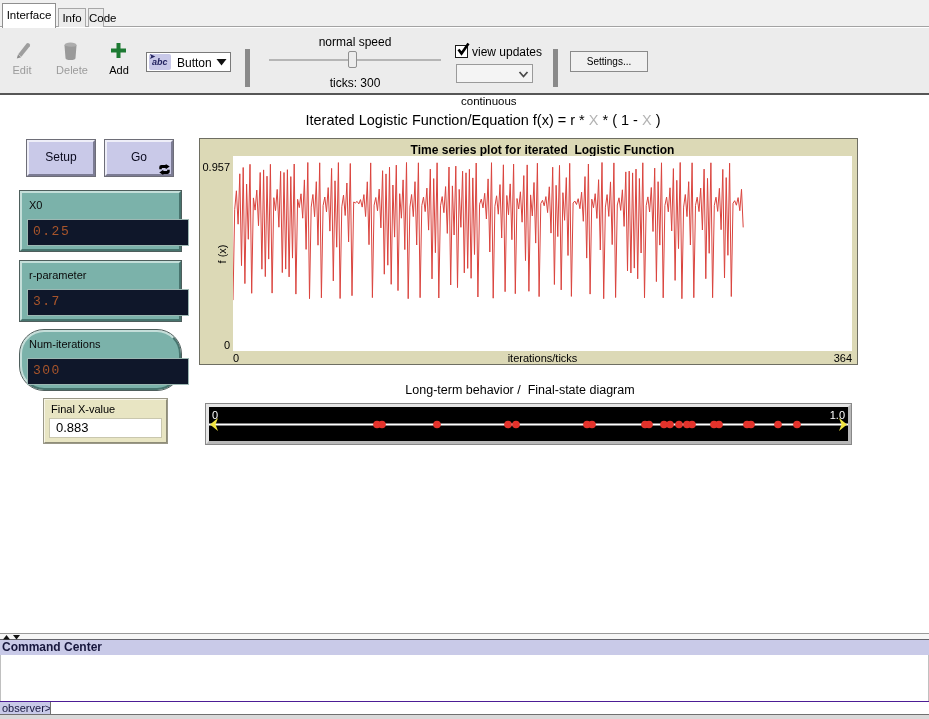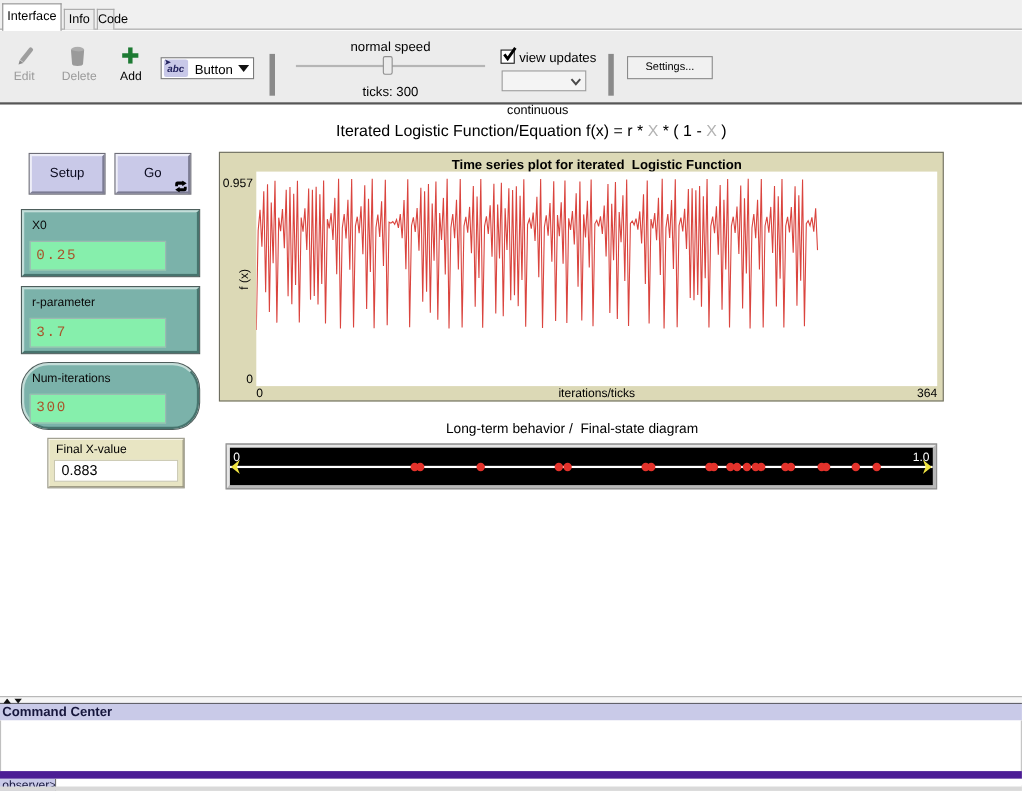--- a/index.html
+++ b/index.html
@@ -18,21 +18,21 @@
 .nlbtn { position:absolute; width:68px; height:36px; background:#c9c9e8;
   border-top:2px solid #eeeef8; border-left:2px solid #eeeef8;
   border-right:2px solid #7c7c94; border-bottom:2px solid #7c7c94;
   outline:1px solid #6e6e78; font-size:12px; color:#0a0a1e; text-align:center; line-height:31px; }
 
 .nlinput { position:absolute; left:20px; width:161px; height:60px; background:#7bb2aa;
   border-top:2px solid #c4ded9; border-left:2px solid #c4ded9;
   border-right:2px solid #47746e; border-bottom:2px solid #47746e;
   outline:1px solid #4e5e5c; }
 .nlinput .lbl { position:absolute; left:7px; top:6px; font-size:11px; color:#0a0a0a; }
-.nlinput .box { position:absolute; left:5px; top:26px; width:124px; height:27px; background:#86efac; border:1px solid #9db8b3; }
+.nlinput .box { position:absolute; left:5px; top:26px; width:162px; height:27px; background:#0f172a; border:1px solid #9db8b3; }
 .nlinput .val { position:absolute; left:5px; top:4px; font-family:"Liberation Mono",monospace; font-size:13px; color:#a8552b; letter-spacing:1.5px; }
 
 #monitor { left:44px; top:399px; width:123px; height:44px; background:#e8e5c3;
   border-top:1px solid #f8f6e8; border-left:1px solid #f8f6e8;
   border-right:1px solid #8f8d78; border-bottom:1px solid #8f8d78; outline:1px solid #9a9888; }
 #monitor .lbl { position:absolute; left:6px; top:3px; font-size:11px; color:#000; }
 #monitor .box { position:absolute; left:4px; top:18px; width:113px; height:20px; background:#fff; border:1px solid #c9c7ae; }
 #monitor .val { position:absolute; left:6px; top:1px; font-size:13px; color:#000; }
 
 #plot { left:199px; top:138px; width:659px; height:227px; background:#dcd9b6; border:1px solid #6e6e62; }
@@ -41,21 +41,21 @@
 .axlbl { position:absolute; font-size:11px; color:#000; }
 
 #world { left:206px; top:404px; width:645px; height:40px; background:#000;
   border-top:3px solid #e6e6e6; border-left:3px solid #e6e6e6;
   border-right:3px solid #b8b8b8; border-bottom:3px solid #b8b8b8; outline:1px solid #888; }
 
 #ccline { left:0; top:633px; width:929px; height:1px; background:#9a9a9a; }
 #ccstrip2 { left:0; top:634px; width:929px; height:5px; background:#f6f6f6; }
 #ccbar { left:0; top:639px; width:929px; height:16px; background:#c9cae8; border-top:1px solid #62626a; font-size:12px; font-weight:bold; color:#16163c; padding-left:2px; line-height:14px; }
 #ccwhite { left:0; top:655px; width:929px; height:46px; background:#fff; border-left:1px solid #c0c0c0; border-right:1px solid #c0c0c0; }
-#obsrow { left:0; top:701px; width:929px; height:14px; border-top:7px solid #4c1d95; border-bottom:1px solid #707070; }
+#obsrow { left:0; top:701px; width:929px; height:14px; border-top:1px solid #4c1d95; border-bottom:1px solid #707070; }
 #obslbl { position:absolute; left:0; top:0; width:50px; height:12px; background:#c9cae8; font-size:11px; color:#16163c; line-height:12px; padding-left:2px; }
 #obsinput { position:absolute; left:50px; top:0; width:879px; height:12px; background:#fff; border-left:1px solid #707070; }
 #ccbottom { left:0; top:715px; width:929px; height:4px; background:#d9d9d9; }
 </style></head>
 <body>
 <div class="abs" id="tabstrip"></div>
 <div class="tab" id="tab1">Interface</div>
 <div class="tab" id="tab2">Info</div>
 <div class="tab" id="tab3">Code</div>
 <div class="abs" id="toolbar"></div>

